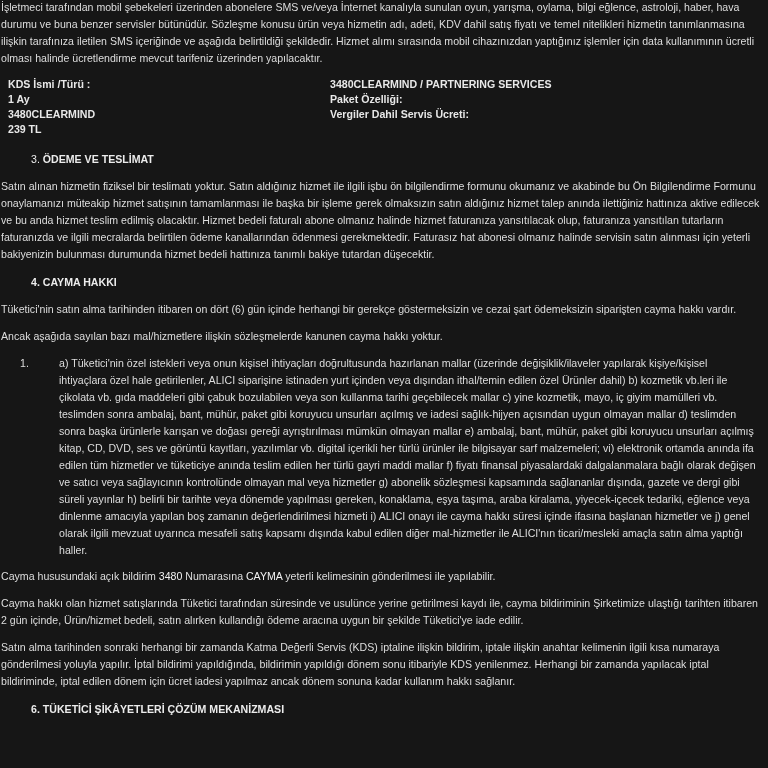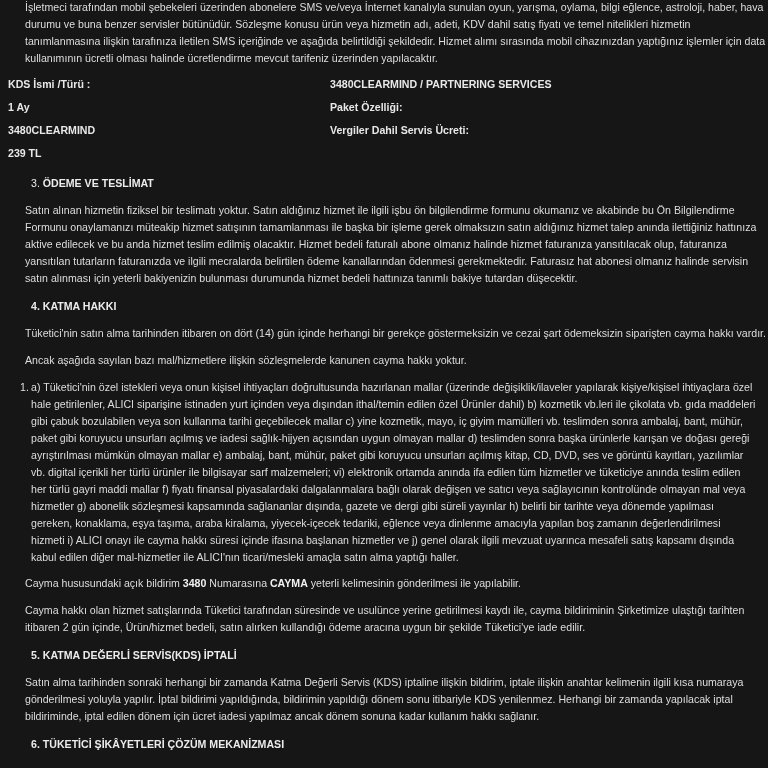--- a/index.html
+++ b/index.html
@@ -18,28 +18,27 @@
     }
     .page {
       position: relative;
       width: 768px;
       padding: 0 2px 0 1px;
       box-sizing: border-box;
       margin-top: -1px;
     }
     p {
       margin: 0;
-      padding-left: 24px;
     }
     .para { margin-bottom: 10px; }
     .kv-table {
       display: grid;
       grid-template-columns: 322px auto;
       margin: 10px 0 15px 7px;
-      row-gap: 8px;
+      row-gap: 0;
       font-weight: bold;
       line-height: 15px;
     }
     .kv-key, .kv-val {
       font-weight: bold;
       color: #e8e8e8;
     }
     .section-heading {
       margin: 12px 0 10px 30px;
       font-weight: bold;
@@ -59,23 +58,24 @@
       display: flex;
       padding-left: 19px;
     }
     .list-num {
       width: 11px;
       flex-shrink: 0;
     }
     .list-text {
       flex: 1;
       padding-right: 10px;
+      margin-left: 28px;
     }
     b.em {
-      font-weight: bold;
+      font-weight: normal;
       color: #f2f2f2;
     }
   </style>
 </head>
 <body>
 
 <div class="page">
 
   <p class="para">İşletmeci tarafından mobil şebekeleri üzerinden abonelere SMS ve/veya İnternet kanalıyla sunulan oyun, yarışma, oylama, bilgi eğlence, astroloji, haber, hava durumu ve buna benzer servisler bütünüdür. Sözleşme konusu ürün veya hizmetin adı, adeti, KDV dahil satış fiyatı ve temel nitelikleri hizmetin tanımlanmasına ilişkin tarafınıza iletilen SMS içeriğinde ve aşağıda belirtildiği şekildedir. Hizmet alımı sırasında mobil cihazınızdan yaptığınız işlemler için data kullanımının ücretli olması halinde ücretlendirme mevcut tarifeniz üzerinden yapılacaktır.</p>
 
@@ -90,40 +90,36 @@
   </div>
 
   <div class="section-heading">
     <span class="num">3.</span>
     <span>ÖDEME VE TESLİMAT</span>
   </div>
   <p class="para">Satın alınan hizmetin fiziksel bir teslimatı yoktur. Satın aldığınız hizmet ile ilgili işbu ön bilgilendirme formunu okumanız ve akabinde bu Ön Bilgilendirme Formunu onaylamanızı müteakip hizmet satışının tamamlanması ile başka bir işleme gerek olmaksızın satın aldığınız hizmet talep anında ilettiğiniz hattınıza aktive edilecek ve bu anda hizmet teslim edilmiş olacaktır. Hizmet bedeli faturalı abone olmanız halinde hizmet faturanıza yansıtılacak olup, faturanıza yansıtılan tutarların faturanızda ve ilgili mecralarda belirtilen ödeme kanallarından ödenmesi gerekmektedir. Faturasız hat abonesi olmanız halinde servisin satın alınması için yeterli bakiyenizin bulunması durumunda hizmet bedeli hattınıza tanımlı bakiye tutardan düşecektir.</p>
 
   <div class="section-heading">
     <span>4.</span>
-    <span>KATMA HAKKI</span>
+    <span>CAYMA HAKKI</span>
   </div>
-  <p class="para">Tüketici'nin satın alma tarihinden itibaren on dört (14) gün içinde herhangi bir gerekçe göstermeksizin ve cezai şart ödemeksizin siparişten cayma hakkı vardır.</p>
+  <p class="para">Tüketici'nin satın alma tarihinden itibaren on dört (6) gün içinde herhangi bir gerekçe göstermeksizin ve cezai şart ödemeksizin siparişten cayma hakkı vardır.</p>
   <p class="para">Ancak aşağıda sayılan bazı mal/hizmetlere ilişkin sözleşmelerde kanunen cayma hakkı yoktur.</p>
 
   <ol class="list">
     <li class="list-item">
       <span class="list-num">1.</span>
       <span class="list-text">a) Tüketici'nin özel istekleri veya onun kişisel ihtiyaçları doğrultusunda hazırlanan mallar (üzerinde değişiklik/ilaveler yapılarak kişiye/kişisel ihtiyaçlara özel hale getirilenler, ALICI siparişine istinaden yurt içinden veya dışından ithal/temin edilen özel Ürünler dahil) b) kozmetik vb.leri ile çikolata vb. gıda maddeleri gibi çabuk bozulabilen veya son kullanma tarihi geçebilecek mallar c) yine kozmetik, mayo, iç giyim mamülleri vb. teslimden sonra ambalaj, bant, mühür, paket gibi koruyucu unsurları açılmış ve iadesi sağlık-hijyen açısından uygun olmayan mallar d) teslimden sonra başka ürünlerle karışan ve doğası gereği ayrıştırılması mümkün olmayan mallar e) ambalaj, bant, mühür, paket gibi koruyucu unsurları açılmış kitap, CD, DVD, ses ve görüntü kayıtları, yazılımlar vb. digital içerikli her türlü ürünler ile bilgisayar sarf malzemeleri; vi) elektronik ortamda anında ifa edilen tüm hizmetler ve tüketiciye anında teslim edilen her türlü gayri maddi mallar f) fiyatı finansal piyasalardaki dalgalanmalara bağlı olarak değişen ve satıcı veya sağlayıcının kontrolünde olmayan mal veya hizmetler g) abonelik sözleşmesi kapsamında sağlananlar dışında, gazete ve dergi gibi süreli yayınlar h) belirli bir tarihte veya dönemde yapılması gereken, konaklama, eşya taşıma, araba kiralama, yiyecek-içecek tedariki, eğlence veya dinlenme amacıyla yapılan boş zamanın değerlendirilmesi hizmeti i) ALICI onayı ile cayma hakkı süresi içinde ifasına başlanan hizmetler ve j) genel olarak ilgili mevzuat uyarınca mesafeli satış kapsamı dışında kabul edilen diğer mal-hizmetler ile ALICI'nın ticari/mesleki amaçla satın alma yaptığı haller.</span>
     </li>
   </ol>
 
   <p class="para"><span>Cayma hususundaki açık bildirim </span><b class="em">3480</b><span> Numarasına </span><b class="em">CAYMA</b><span> yeterli kelimesinin gönderilmesi ile yapılabilir.</span></p>
 
   <p class="para">Cayma hakkı olan hizmet satışlarında Tüketici tarafından süresinde ve usulünce yerine getirilmesi kaydı ile, cayma bildiriminin Şirketimize ulaştığı tarihten itibaren 2 gün içinde, Ürün/hizmet bedeli, satın alırken kullandığı ödeme aracına uygun bir şekilde Tüketici'ye iade edilir.</p>
 
-  <div class="section-heading">
-    <span>5.</span>
-    <span>KATMA DEĞERLİ SERVİS(KDS) İPTALİ</span>
-  </div>
   <p class="para">Satın alma tarihinden sonraki herhangi bir zamanda Katma Değerli Servis (KDS) iptaline ilişkin bildirim, iptale ilişkin anahtar kelimenin ilgili kısa numaraya gönderilmesi yoluyla yapılır. İptal bildirimi yapıldığında, bildirimin yapıldığı dönem sonu itibariyle KDS yenilenmez. Herhangi bir zamanda yapılacak iptal bildiriminde, iptal edilen dönem için ücret iadesi yapılmaz ancak dönem sonuna kadar kullanım hakkı sağlanır.</p>
 
   <div class="section-heading">
     <span>6.</span>
     <span>TÜKETİCİ ŞİKÂYETLERİ ÇÖZÜM MEKANİZMASI</span>
   </div>
 
 </div>
 
 </body></html>

